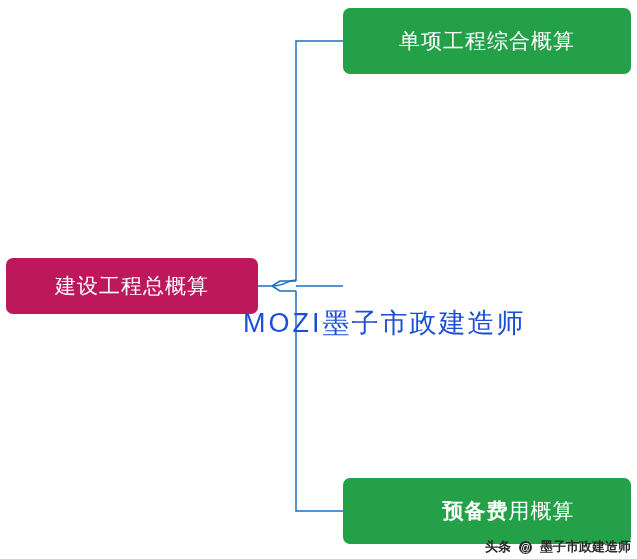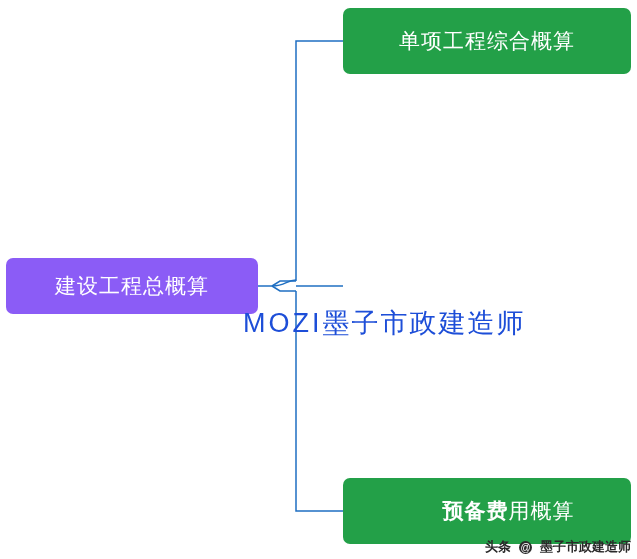--- a/index.html
+++ b/index.html
@@ -24,21 +24,21 @@
     color: #ffffff;
     font-size: 21px;
     letter-spacing: 1px;
     white-space: nowrap;
   }
   .node-root {
     left: 6px;
     top: 258px;
     width: 252px;
     height: 56px;
-    background: #8b5cf6;
+    background: #be185d;
     border-radius: 7px;
   }
   .node-green {
     background: #23a048;
     border-radius: 7px;
   }
   .node-b1 {
     left: 343px;
     top: 8px;
     width: 288px;

